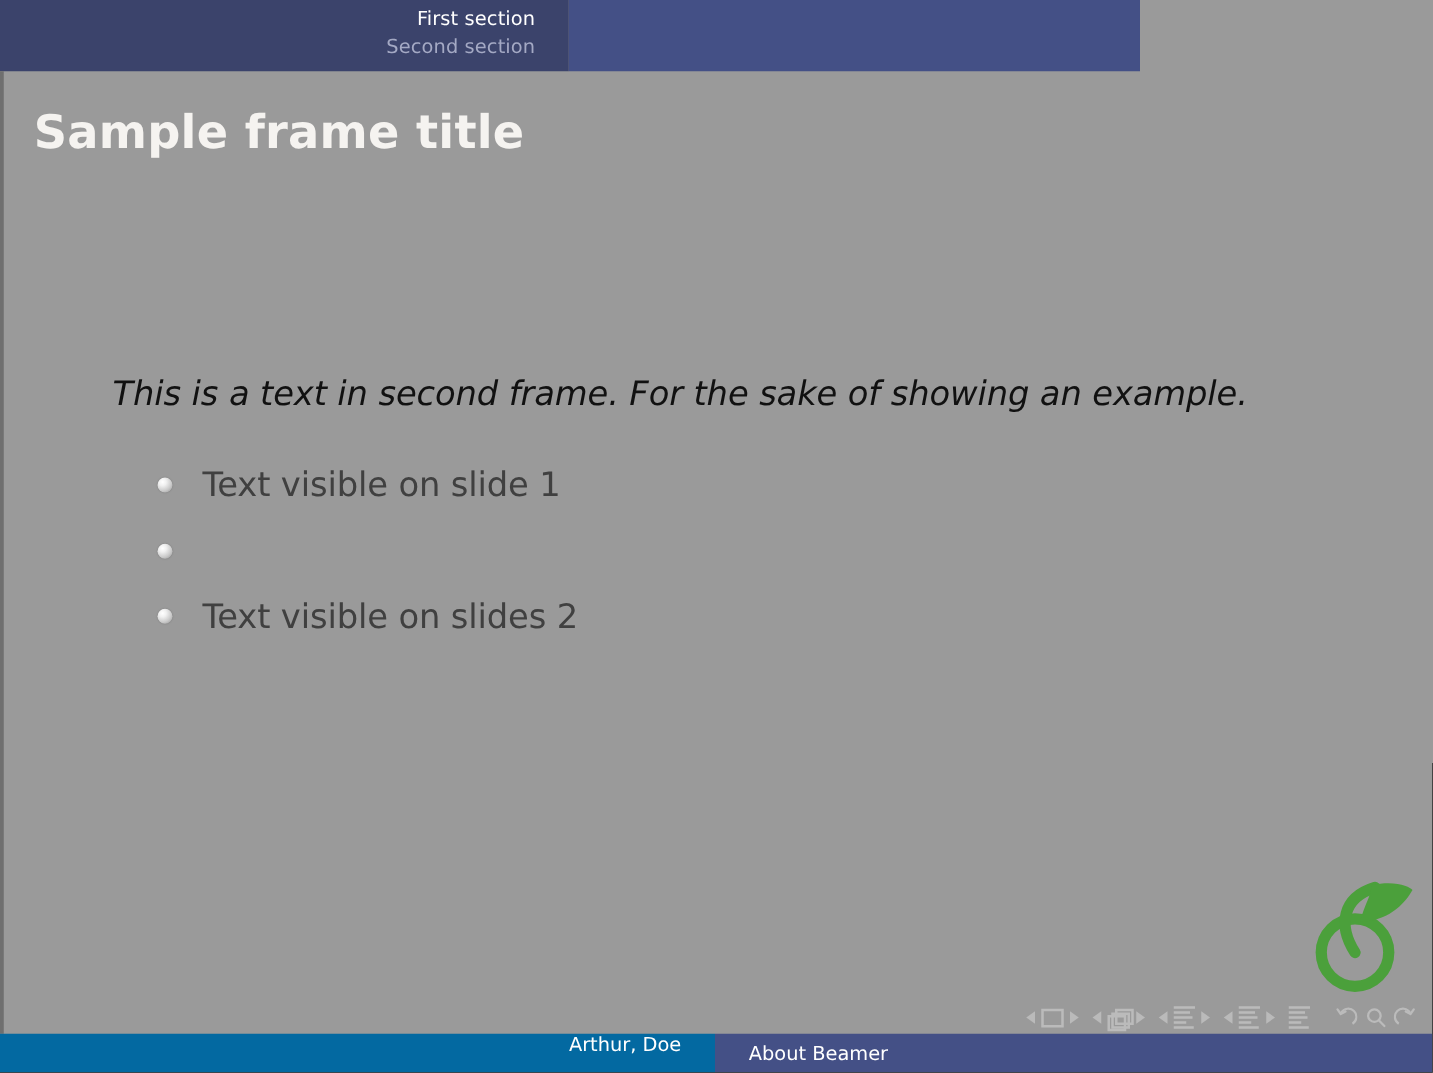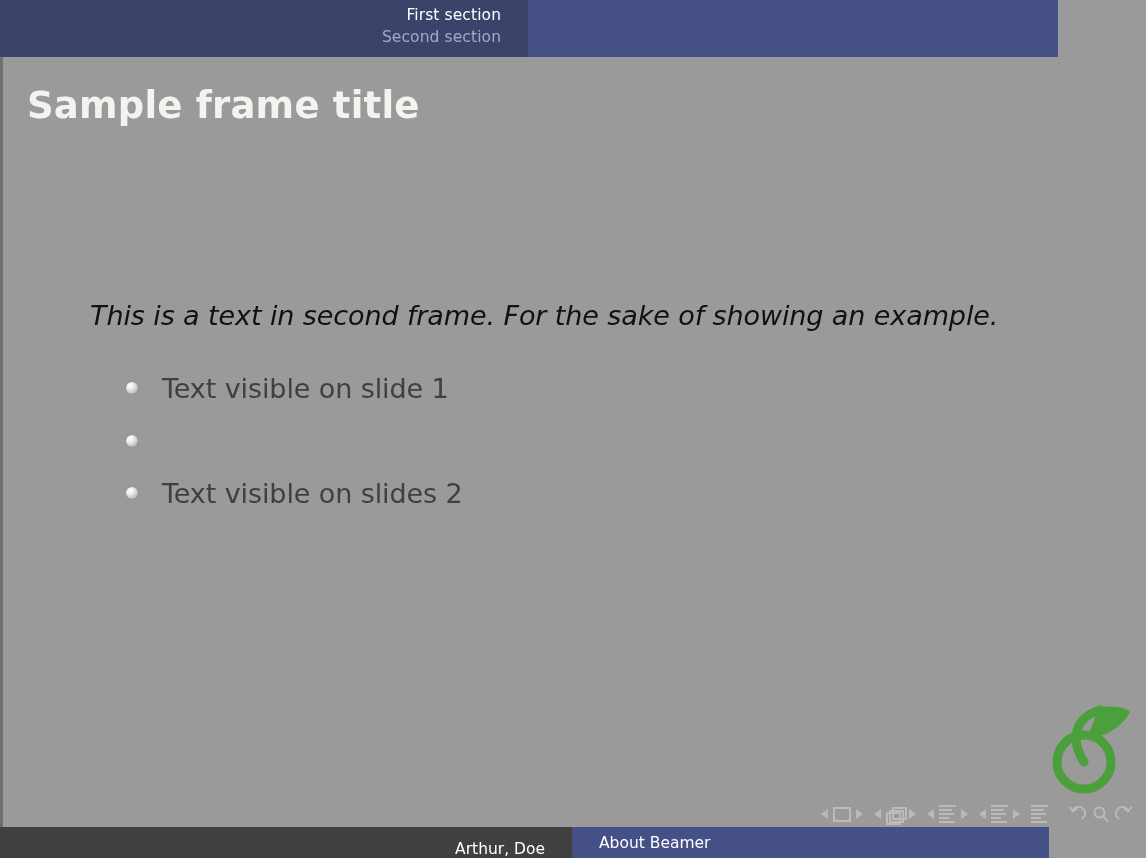--- a/index.html
+++ b/index.html
@@ -24,21 +24,21 @@
     width: 3px;
     height: 770px;
     background: #6f6f6f;
   }
 
   
   .headbar {
     position: absolute;
     left: 0;
     top: 0;
-    width: 1058px;
+    width: 912px;
     height: 57px;
     display: flex;
   }
   .headbar-left {
     width: 572px;
     height: 57px;
     background: #3b436b;
     position: relative;
   }
   .headbar-right {
@@ -192,27 +192,27 @@
     position: absolute;
     left: 0;
     bottom: 0;
     width: 1146px;
     height: 31px;
     display: flex;
   }
   .foot-left {
     width: 572px;
     height: 31px;
-    background: #404040;
-    display: flex;
-    align-items: flex-end;
+    background: #0369a1;
+    display: flex;
+    align-items: flex-start;
     justify-content: flex-end;
   }
   .foot-right {
-    width: 477px;
+    width: 574px;
     height: 31px;
     background: #445086;
     display: flex;
     align-items: center;
     justify-content: flex-start;
   }
   .foot-text {
     color: #ffffff;
     font-size: 15.5px;
     white-space: nowrap;

